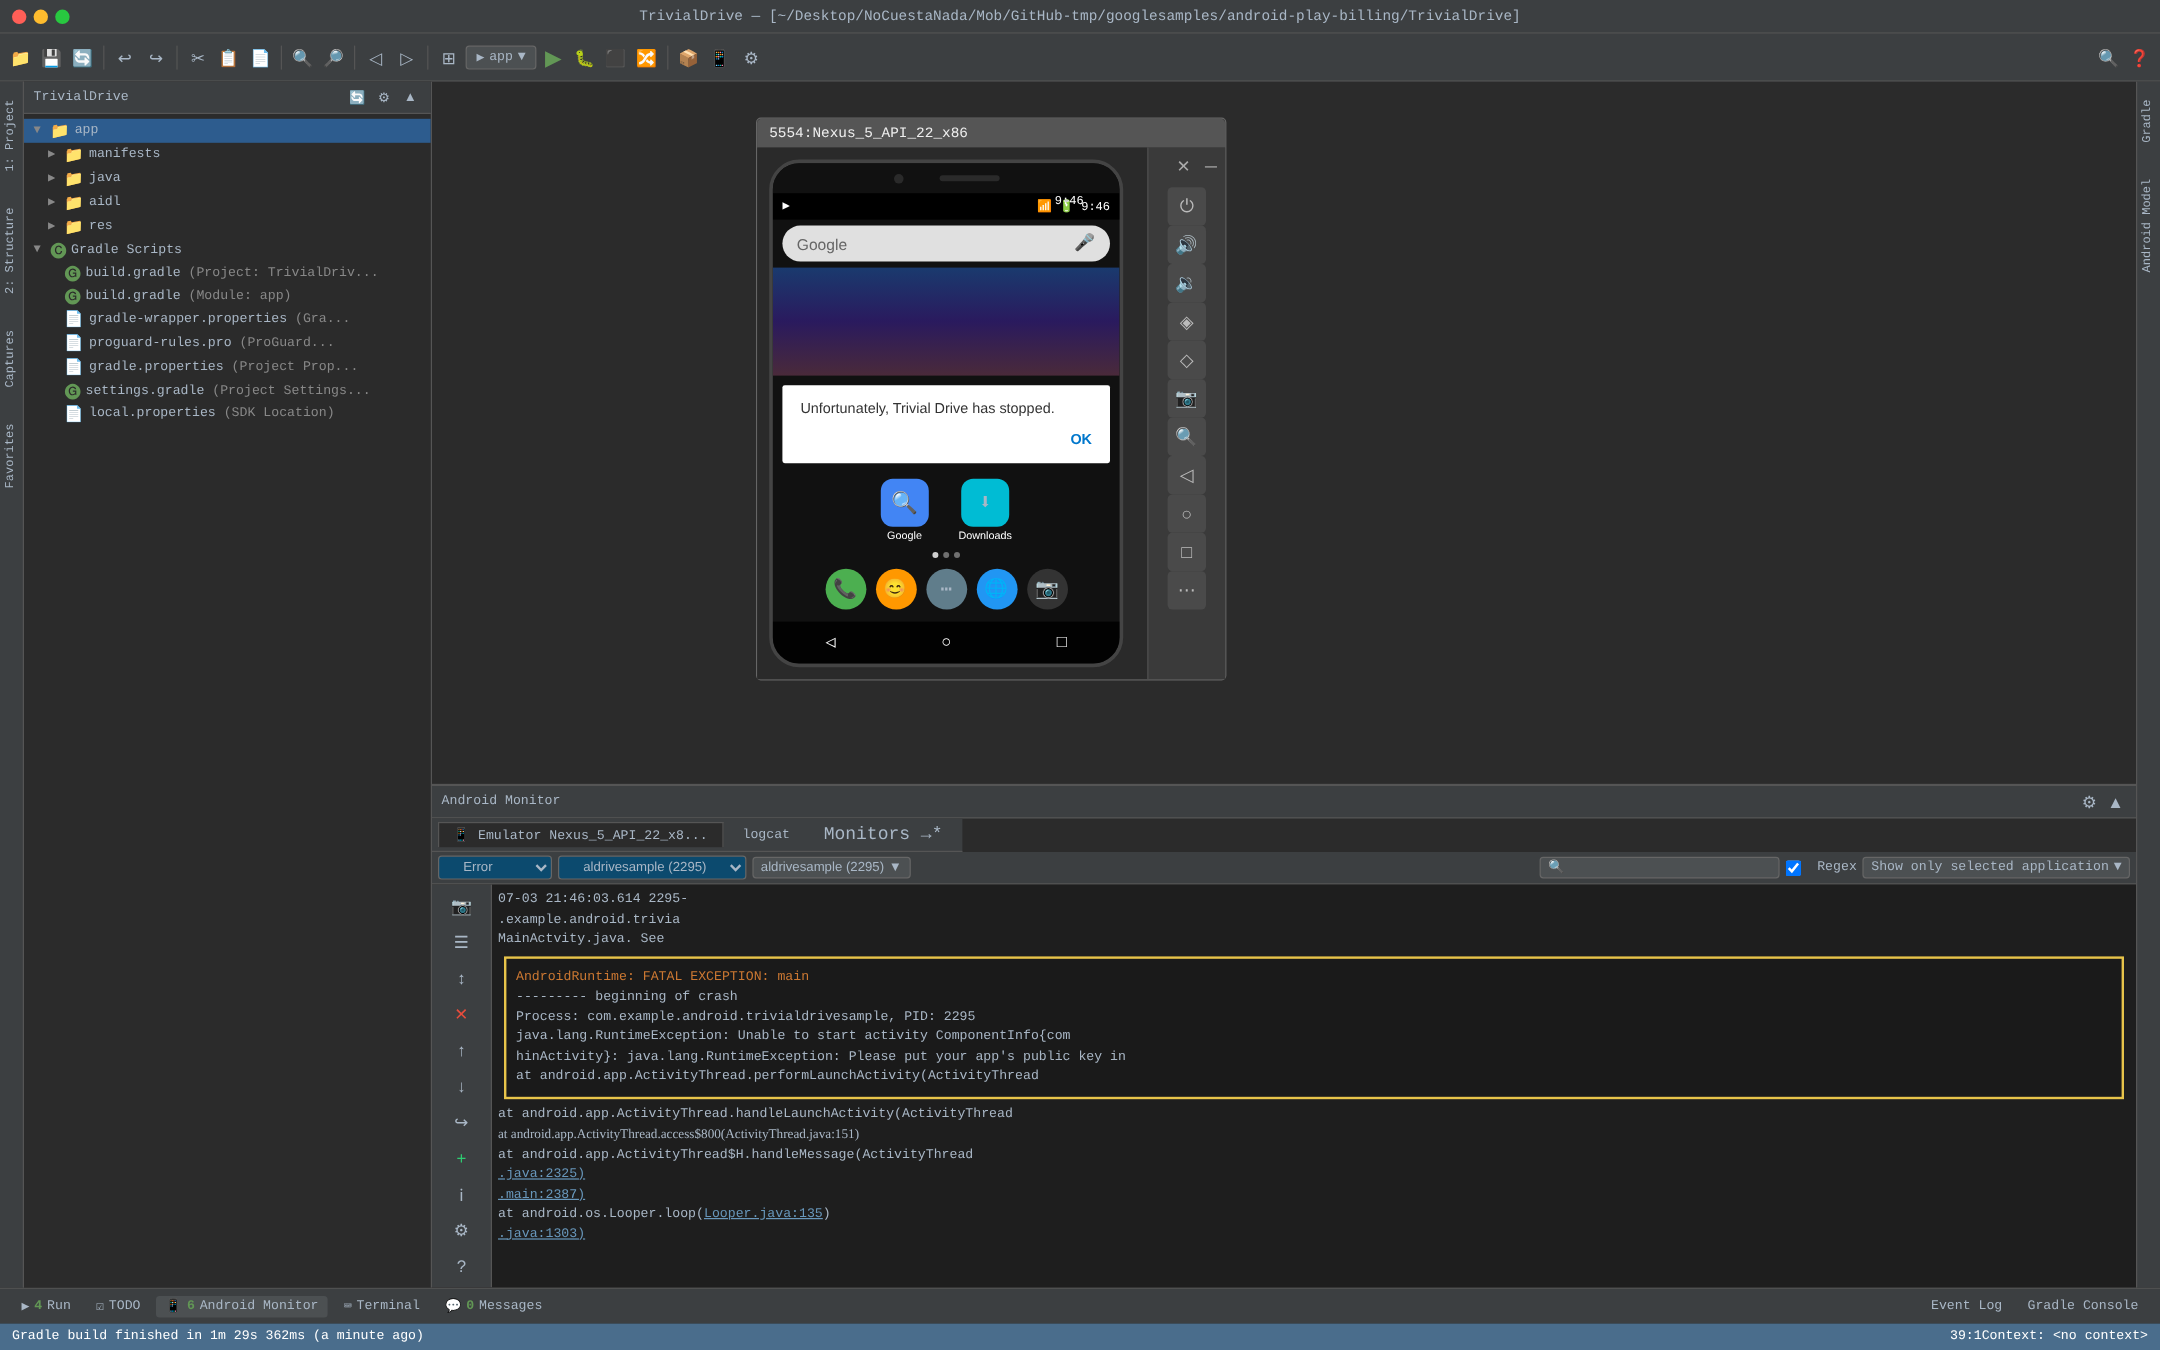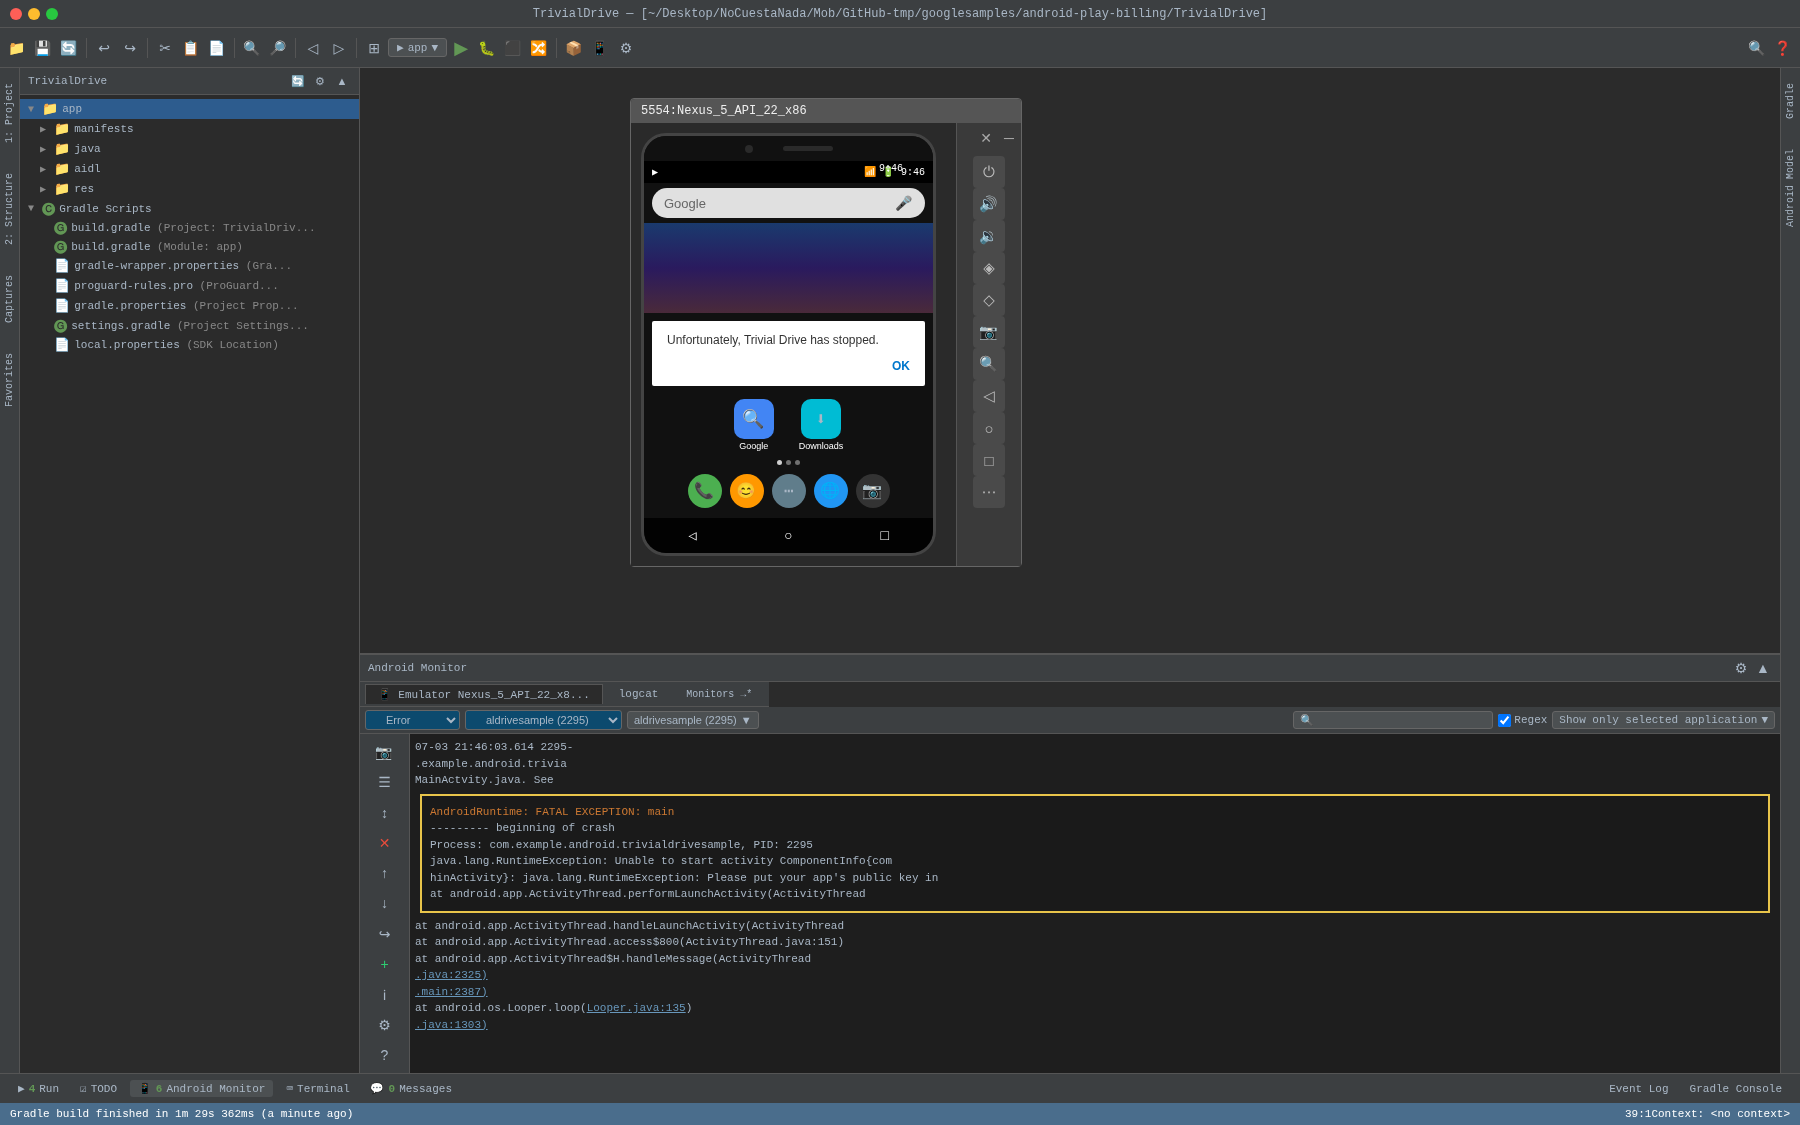--- a/index.html
+++ b/index.html
@@ -556,42 +556,42 @@
 
       <div id="monitor-tabs">
         <div style="display:flex; align-items:center; padding:2px 5px; background:#3c3f41; border-bottom:1px solid #555; gap:4px;">
           <div style="background:#2b2b2b; border:1px solid #555; border-bottom:none; padding:3px 12px; font-size:11px; cursor:pointer; color:#a9b7c6;">
             <span>📱</span>
             <span>Emulator Nexus_5_API_22_x8...</span>
           </div>
           <div style="padding:3px 12px; font-size:11px; cursor:pointer; color:#a9b7c6;">
             <span>logcat</span>
           </div>
-          <div style="padding:3px 12px; font-size:10px; cursor:pointer; color:#a9b7c6;text-align:right;">
+          <div style="padding:3px 12px; font-size:15px; cursor:pointer; color:#a9b7c6;text-align:right;">
             <span>Monitors →*</span>
           </div>
         </div>
       </div>
 
       <div id="logcat-filter-bar">
         <select class="filter-select">
           <option>Verbose</option>
           <option>Debug</option>
           <option>Info</option>
           <option>Warn</option>
           <option selected="">Error</option>
         </select>
         <select class="filter-select"><option>aldrivesample (2295)</option></select>
         <button class="filter-dropdown">
           <span>aldrivesample (2295)</span>
           <span>▼</span>
         </button>
         <div style="flex:1;"></div>
         <input type="text" class="filter-input" placeholder="🔍" style="">
-        <label style="display:flex; align-items:center; gap:3px; color:#a9b7c6; font-size:11px; cursor:pointer;">
+        <label style="display:flex; align-items:center; gap:13px; color:#a9b7c6; font-size:11px; cursor:pointer;">
           <input type="checkbox" checked="" style="">
           <span>Regex</span>
         </label>
         <div class="filter-dropdown">
           <span>Show only selected application</span>
           <span>▼</span>
         </div>
       </div>
 
       <div class="monitor-content">
@@ -638,21 +638,21 @@
               <span style="color:#a9b7c6;">hinActivity}: java.lang.RuntimeException: Please put your app's public key in</span>
             </div>
             <div class="log-line">
               <span style="color:#a9b7c6;">    at android.app.ActivityThread.performLaunchActivity(ActivityThread</span>
             </div>
           </div>
           <div class="log-line">
             <span style="color:#a9b7c6;">    at android.app.ActivityThread.handleLaunchActivity(ActivityThread</span>
           </div>
           <div class="log-line">
-            <span style="color:#a9b7c6;">    at android.app.ActivityThread.access$800(ActivityThread.java:151)</span>
+            <span style="color:#a9b7c6;font-family:Liberation Serif, serif;">    at android.app.ActivityThread.access$800(ActivityThread.java:151)</span>
           </div>
           <div class="log-line">
             <span style="color:#a9b7c6;">    at android.app.ActivityThread$H.handleMessage(ActivityThread</span>
           </div>
           <div class="log-line">
             <span style="color:#6897bb; text-decoration:underline; cursor:pointer;">.java:2325)</span>
           </div>
           <div class="log-line">
             <span style="color:#6897bb; text-decoration:underline; cursor:pointer;">.main:2387)</span>
           </div>

